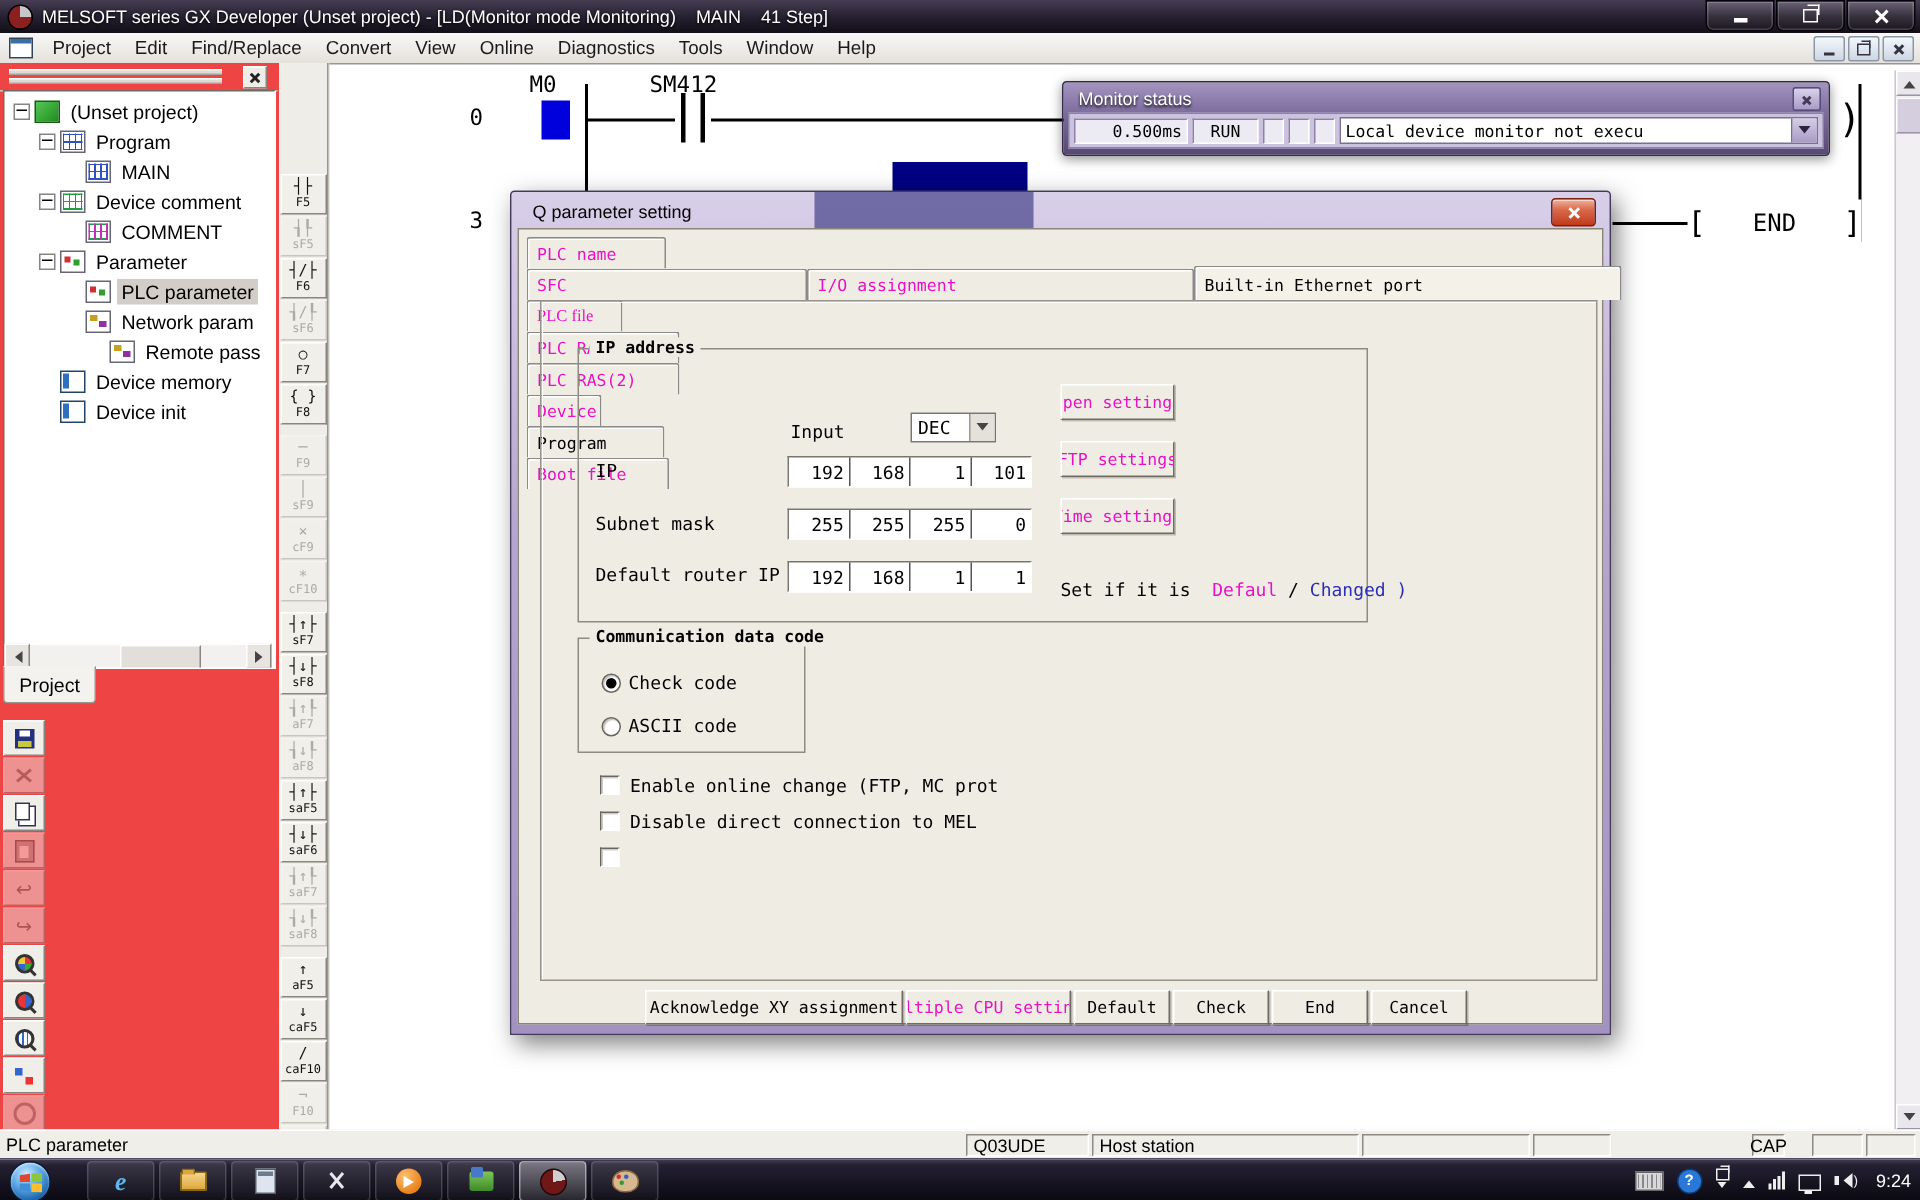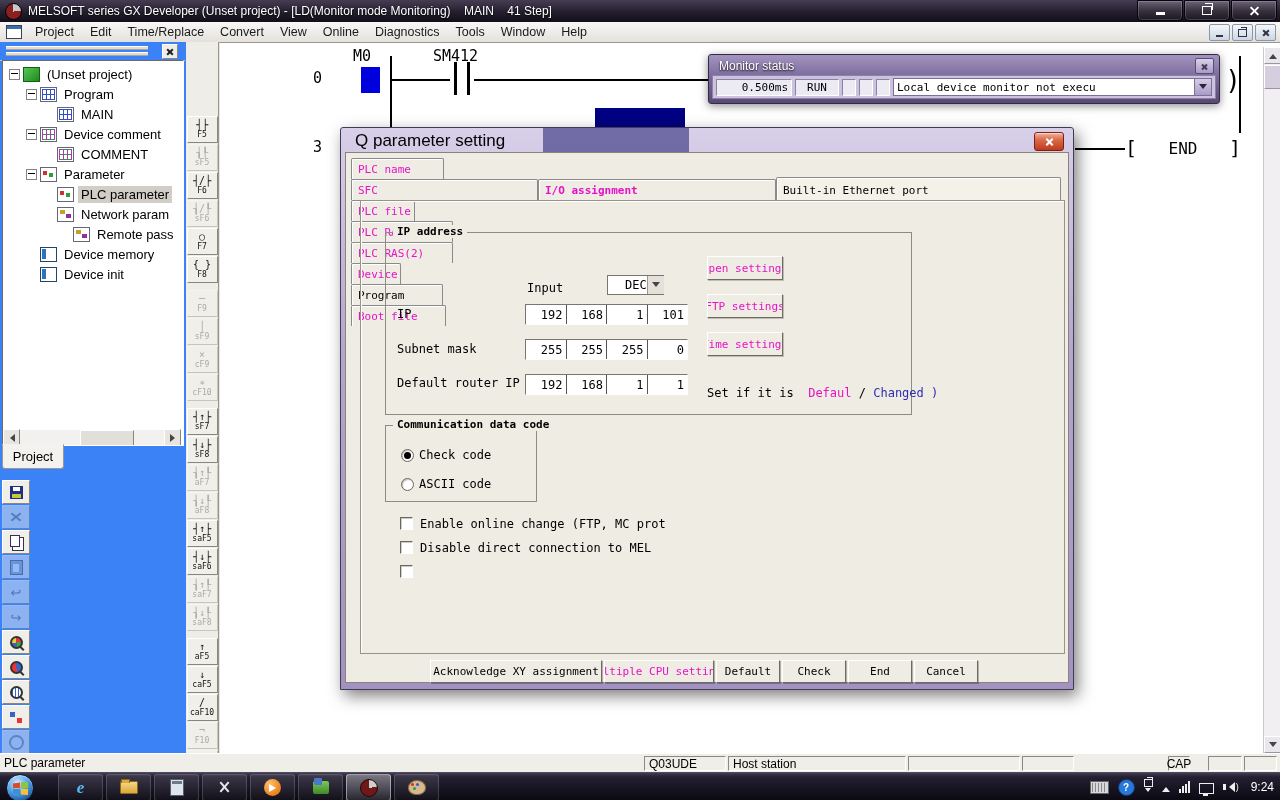--- a/index.html
+++ b/index.html
@@ -35,21 +35,21 @@
   .mdi-btn{width:19px;height:15px;border:1px solid #8a97a8;border-radius:2px;
     background:linear-gradient(#f4f8fc,#cdd6e2);display:flex;align-items:center;justify-content:center;}
   .m-min{width:7px;height:2px;background:#334;margin-top:6px;}
   .m-sq{width:7px;height:6px;border:1px solid #334;position:relative;}
   .m-sq::after{content:"";position:absolute;left:2px;top:-3px;width:5px;height:4px;border:1px solid #334;border-left:none;border-bottom:none;}
   .m-x{position:relative;width:8px;height:8px;}
   .m-x::before,.m-x::after{content:"";position:absolute;left:0;top:3px;width:8px;height:2px;background:#334;}
   .m-x::before{transform:rotate(45deg);} .m-x::after{transform:rotate(-45deg);}
 
   
-  .left-pane{position:absolute;left:0;top:42px;width:186px;bottom:47px;background:#3b82f6;border-right:1px solid #9a968f;}
+  .left-pane{position:absolute;left:0;top:42px;width:186px;bottom:47px;background:#ef4444;border-right:1px solid #9a968f;}
   .dockstrip{position:absolute;left:0;top:0;width:185px;height:18px;border-bottom:1px solid #cac6c0;}
   .grip{position:absolute;left:6px;width:142px;height:2px;background:#dedbd4;border-top:1px solid #fff;border-bottom:1px solid #a9a59e;}
   .dock-x{position:absolute;right:7px;top:2px;width:14px;height:13px;background:#efede8;
     border:1px solid;border-color:#fff #8a867f #8a867f #fff;display:flex;align-items:center;justify-content:center;}
   .dock-x .m-x::before,.dock-x .m-x::after{background:#222;}
 
   .treebox{position:absolute;left:2px;top:18px;width:180px;height:384px;background:#fff;
     border:1px solid;border-color:#6f6b63 #fff #fff #6f6b63;overflow:hidden;}
   .tree-items{padding-top:3px;}
   .trow{display:flex;align-items:center;height:20px;white-space:nowrap;}
@@ -150,38 +150,38 @@
   .m-led{width:14px;}
   .mcombo{flex:1;height:18px;background:#fff;border:1px solid #7a6f96;display:flex;align-items:center;box-sizing:border-box;}
   .mcombo-text{font-family:"DejaVu Sans Mono",monospace;font-size:11px;padding-left:3px;white-space:nowrap;overflow:hidden;flex:1;}
   .mcombo-btn{width:16px;align-self:stretch;background:linear-gradient(#d5cde6,#a89bc6);border-left:1px solid #7a6f96;
     display:flex;align-items:center;justify-content:center;flex:none;}
 
   
   .dialog{position:absolute;left:340px;top:127px;width:734px;height:563px;z-index:20;box-sizing:border-box;
     background:linear-gradient(180deg,#d8cfe9 0%,#b4a6ce 40%,#a192c1 100%);
     border:1px solid #443a58;border-radius:3px 3px 0 0;padding:2px 4px 4px;box-shadow:4px 6px 16px rgba(0,0,0,.5);}
-  .dlg-titlebar{height:22px;position:relative;display:flex;align-items:center;font-size:17px;color:#000;padding-left:10px;}
+  .dlg-titlebar{height:22px;position:relative;display:flex;align-items:center;font-size:12px;color:#000;padding-left:10px;}
   .glass-patch{position:absolute;left:198px;top:-2px;width:146px;height:24px;background:rgba(12,10,100,.5);}
   .dlg-close{position:absolute;right:5px;top:2px;width:28px;height:17px;border:1px solid #7e1f10;border-radius:3px;
     background:linear-gradient(#f0b49f 0%,#d96a4a 40%,#c03a1d 100%);box-shadow:inset 0 1px 0 rgba(255,255,255,.5);
     display:flex;align-items:center;justify-content:center;}
   .dlg-close .g-x{width:9px;height:9px;} .dlg-close .g-x::before,.dlg-close .g-x::after{width:9px;top:4px;height:2px;}
   .dlg-body{position:relative;background:#efece4;height:531px;border:1px solid #8a8478;box-sizing:border-box;}
 
   .trow1,.trow2{position:absolute;left:5px;display:flex;}
   .trow1{top:5px;flex-direction:column;} .trow2{top:26px;}
   .dtab{height:21px;box-sizing:border-box;border:1px solid #8a8a8a;border-bottom:none;border-radius:2px 2px 0 0;
     background:#efece4;box-shadow:inset 1px 1px 0 #fff;
     font-family:"DejaVu Sans Mono",monospace;font-size:11px;padding:4px 0 0 6px;overflow:hidden;white-space:nowrap;}
   .trow1 .dtab:nth-of-type(1){width:93px;} .trow1 .dtab:nth-of-type(2){width:94px;}
-  .trow1 .dtab:nth-of-type(3){width:64px;} .trow1 .dtab:nth-of-type(4){width:102px;}
+  .trow1 .dtab:nth-of-type(3){width:64px;font-family:Liberation Serif, serif;} .trow1 .dtab:nth-of-type(4){width:102px;}
   .trow1 .dtab:nth-of-type(5){width:102px;} .trow1 .dtab:nth-of-type(6){width:50px;}
   .trow1 .dtab:nth-of-type(7){width:92px;} .trow1 .dtab:nth-of-type(8){width:95px;}
-  .trow2 .dtab:nth-of-type(1){width:187px;} .trow2 .dtab:nth-of-type(2){width:238px;font-weight:bold;}
+  .trow2 .dtab:nth-of-type(1){width:187px;} .trow2 .dtab:nth-of-type(2){width:258px;}
   .trow2 .dtab:nth-of-type(3){width:285px;}
   .dtab.active{background:#f4f1e9;height:23px;margin-top:-2px;padding-top:6px;position:relative;z-index:2;}
   .c-magenta{color:var(--magenta);}
   .c-navy{color:var(--navy);}
 
   .page-panel{position:absolute;left:14px;top:47px;width:703px;height:452px;border:1px solid #989288;
     box-shadow:inset 1px 1px 0 #fff;}
   .group{position:absolute;border:1px solid #8f8b82;}
   .group-label{position:absolute;top:-8px;left:7px;background:#efece4;padding:0 4px;
     font-family:"DejaVu Sans Mono",monospace;font-size:11px;white-space:nowrap;font-weight:bold;}
@@ -283,21 +283,21 @@
         </div>
     </div>
   </div>
 
   <div class="menubar">
     <div class="mdi-ico"></div>
     <div style="display:flex;">
 
     <div class="menu-item"><span>Project</span></div>
         <div class="menu-item"><span>Edit</span></div>
-        <div class="menu-item"><span>Time/Replace</span></div>
+        <div class="menu-item"><span>Find/Replace</span></div>
         <div class="menu-item"><span>Convert</span></div>
         <div class="menu-item"><span>View</span></div>
         <div class="menu-item"><span>Online</span></div>
         <div class="menu-item"><span>Diagnostics</span></div>
         <div class="menu-item"><span>Tools</span></div>
         <div class="menu-item"><span>Window</span></div>
         <div class="menu-item"><span>Help</span></div>
       </div>
     <div class="mdi-ctrls">
       <div class="mdi-btn">
@@ -649,21 +649,21 @@
           <div class="dtab c-magenta"><span>I/O assignment</span></div>
           <div class="dtab active"><span>Built-in Ethernet port</span></div>
         </div>
 
       <div class="page-panel"></div>
 
       <div class="group" style="left:39px;top:79px;width:525px;height:181px;">
         <span class="group-label">IP address</span>
       </div>
       <div class="dlab" style="left:181px;top:128px;">Input</div>
-      <div class="combo" style="left:261px;top:122px;width:57px;padding-left:13px;">
+      <div class="combo" style="left:261px;top:122px;width:57px;">
         <span class="combo-text">DEC</span>
         <div class="combo-btn">
             <div class="tri-d" style="margin-top:2px;"></div>
           </div>
       </div>
 
       <div class="dlab" style="left:51px;top:154px;">IP</div>
       <div class="octets" style="left:179px;top:151px;">
         <div class="oct">192</div>
         <div class="oct">168</div>

